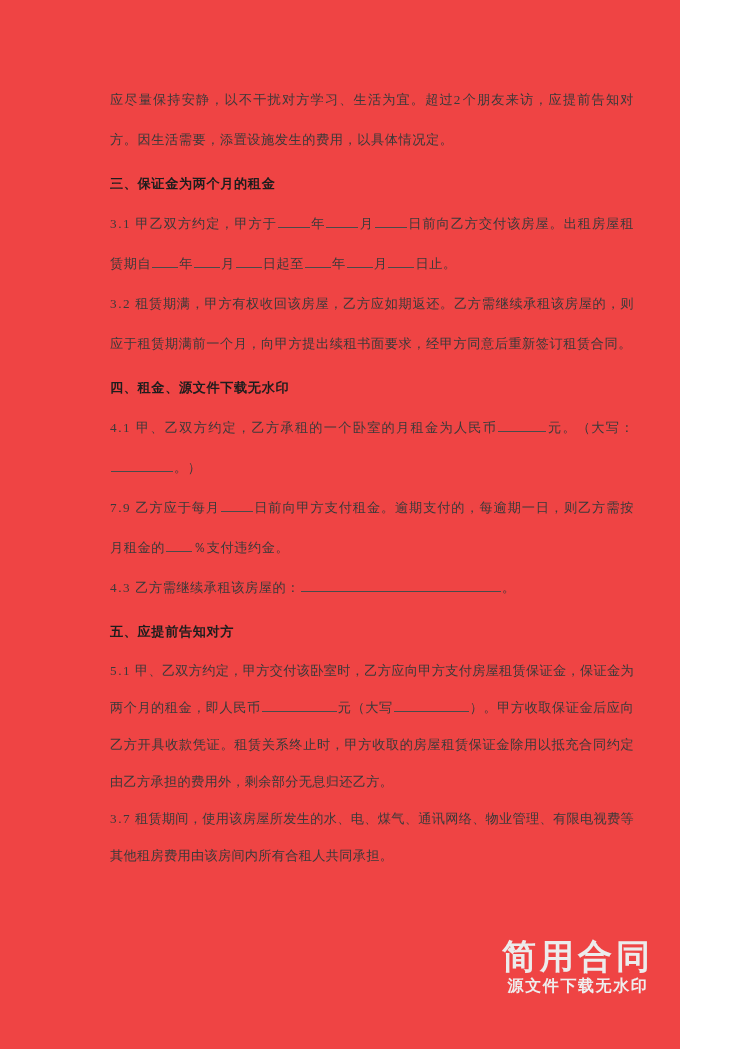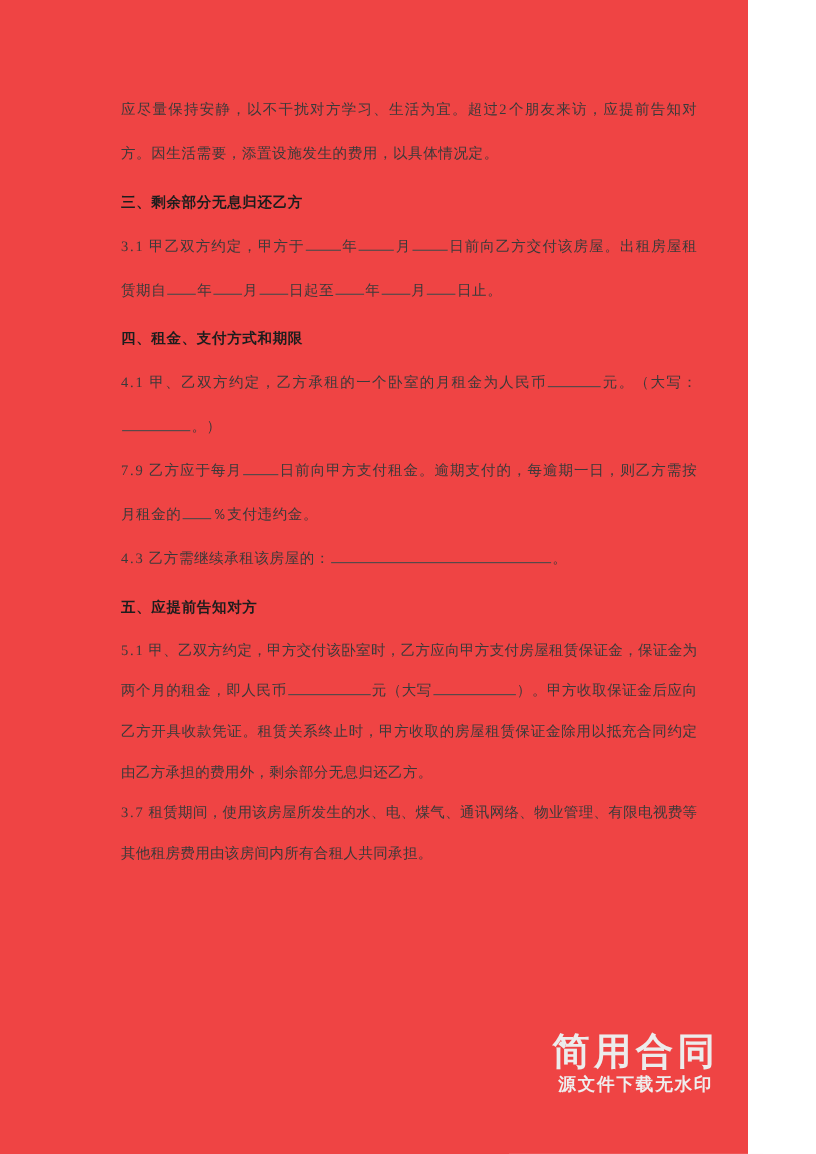--- a/index.html
+++ b/index.html
@@ -101,28 +101,29 @@
 <body>
 
 <div class="page">
 
   <div class="doc-body">
 
     <p class="para"><span>应尽量保持安静，以不干扰对方学习、生活为宜。超过</span><span class="num">2</span><span>个朋友来访，应提前告知对方。因生活需要，添置设施发生的费用，以具体情况定。</span></p>
 
     <div class="gap-sm"></div>
 
-    <h2 class="heading">三、剩余部分无息归还乙方</h2>
+    <h2 class="heading">三、保证金为两个月的租金</h2>
 
     <p class="para"><span class="num">3.1</span>&nbsp;<span>甲乙双方约定，甲方于</span><span class="blank w-md"></span><span>年</span><span class="blank w-md"></span><span>月</span><span class="blank w-md"></span><span>日前向乙方交付该房屋。出租房屋租赁期自</span><span class="blank w-sm"></span><span>年</span><span class="blank w-sm"></span><span>月</span><span class="blank w-sm"></span><span>日起至</span><span class="blank w-sm"></span><span>年</span><span class="blank w-sm"></span><span>月</span><span class="blank w-sm"></span><span>日止。</span></p>
 
+    <p class="para"><span class="num">3.2</span>&nbsp;<span>租赁期满，甲方有权收回该房屋，乙方应如期返还。乙方需继续承租该房屋的，则应于租赁期满前一个月，向甲方提出续租书面要求，经甲方同意后重新签订租赁合同。</span></p>
 
     <div class="gap-sm"></div>
 
-    <h2 class="heading">四、租金、支付方式和期限</h2>
+    <h2 class="heading">四、租金、源文件下载无水印</h2>
 
     <p class="para"><span class="num">4.1</span>&nbsp;<span>甲、乙双方约定，乙方承租的一个卧室的月租金为人民币</span><span class="blank w-lg"></span><span>元。（大写：</span><span class="blank w-xl"></span><span>。）</span></p>
 
     <p class="para"><span class="num">7.9</span>&nbsp;<span>乙方应于每月</span><span class="blank w-md"></span><span>日前向甲方支付租金。逾期支付的，每逾期一日，则乙方需按月租金的</span><span class="blank w-sm"></span><span>％支付违约金。</span></p>
 
     <p class="para"><span class="num">4.3</span>&nbsp;<span>乙方需继续承租该房屋的：</span><span class="blank w-huge"></span><span>。</span></p>
 
     <div class="gap-sm"></div>
 
     <h2 class="heading">五、应提前告知对方</h2>

